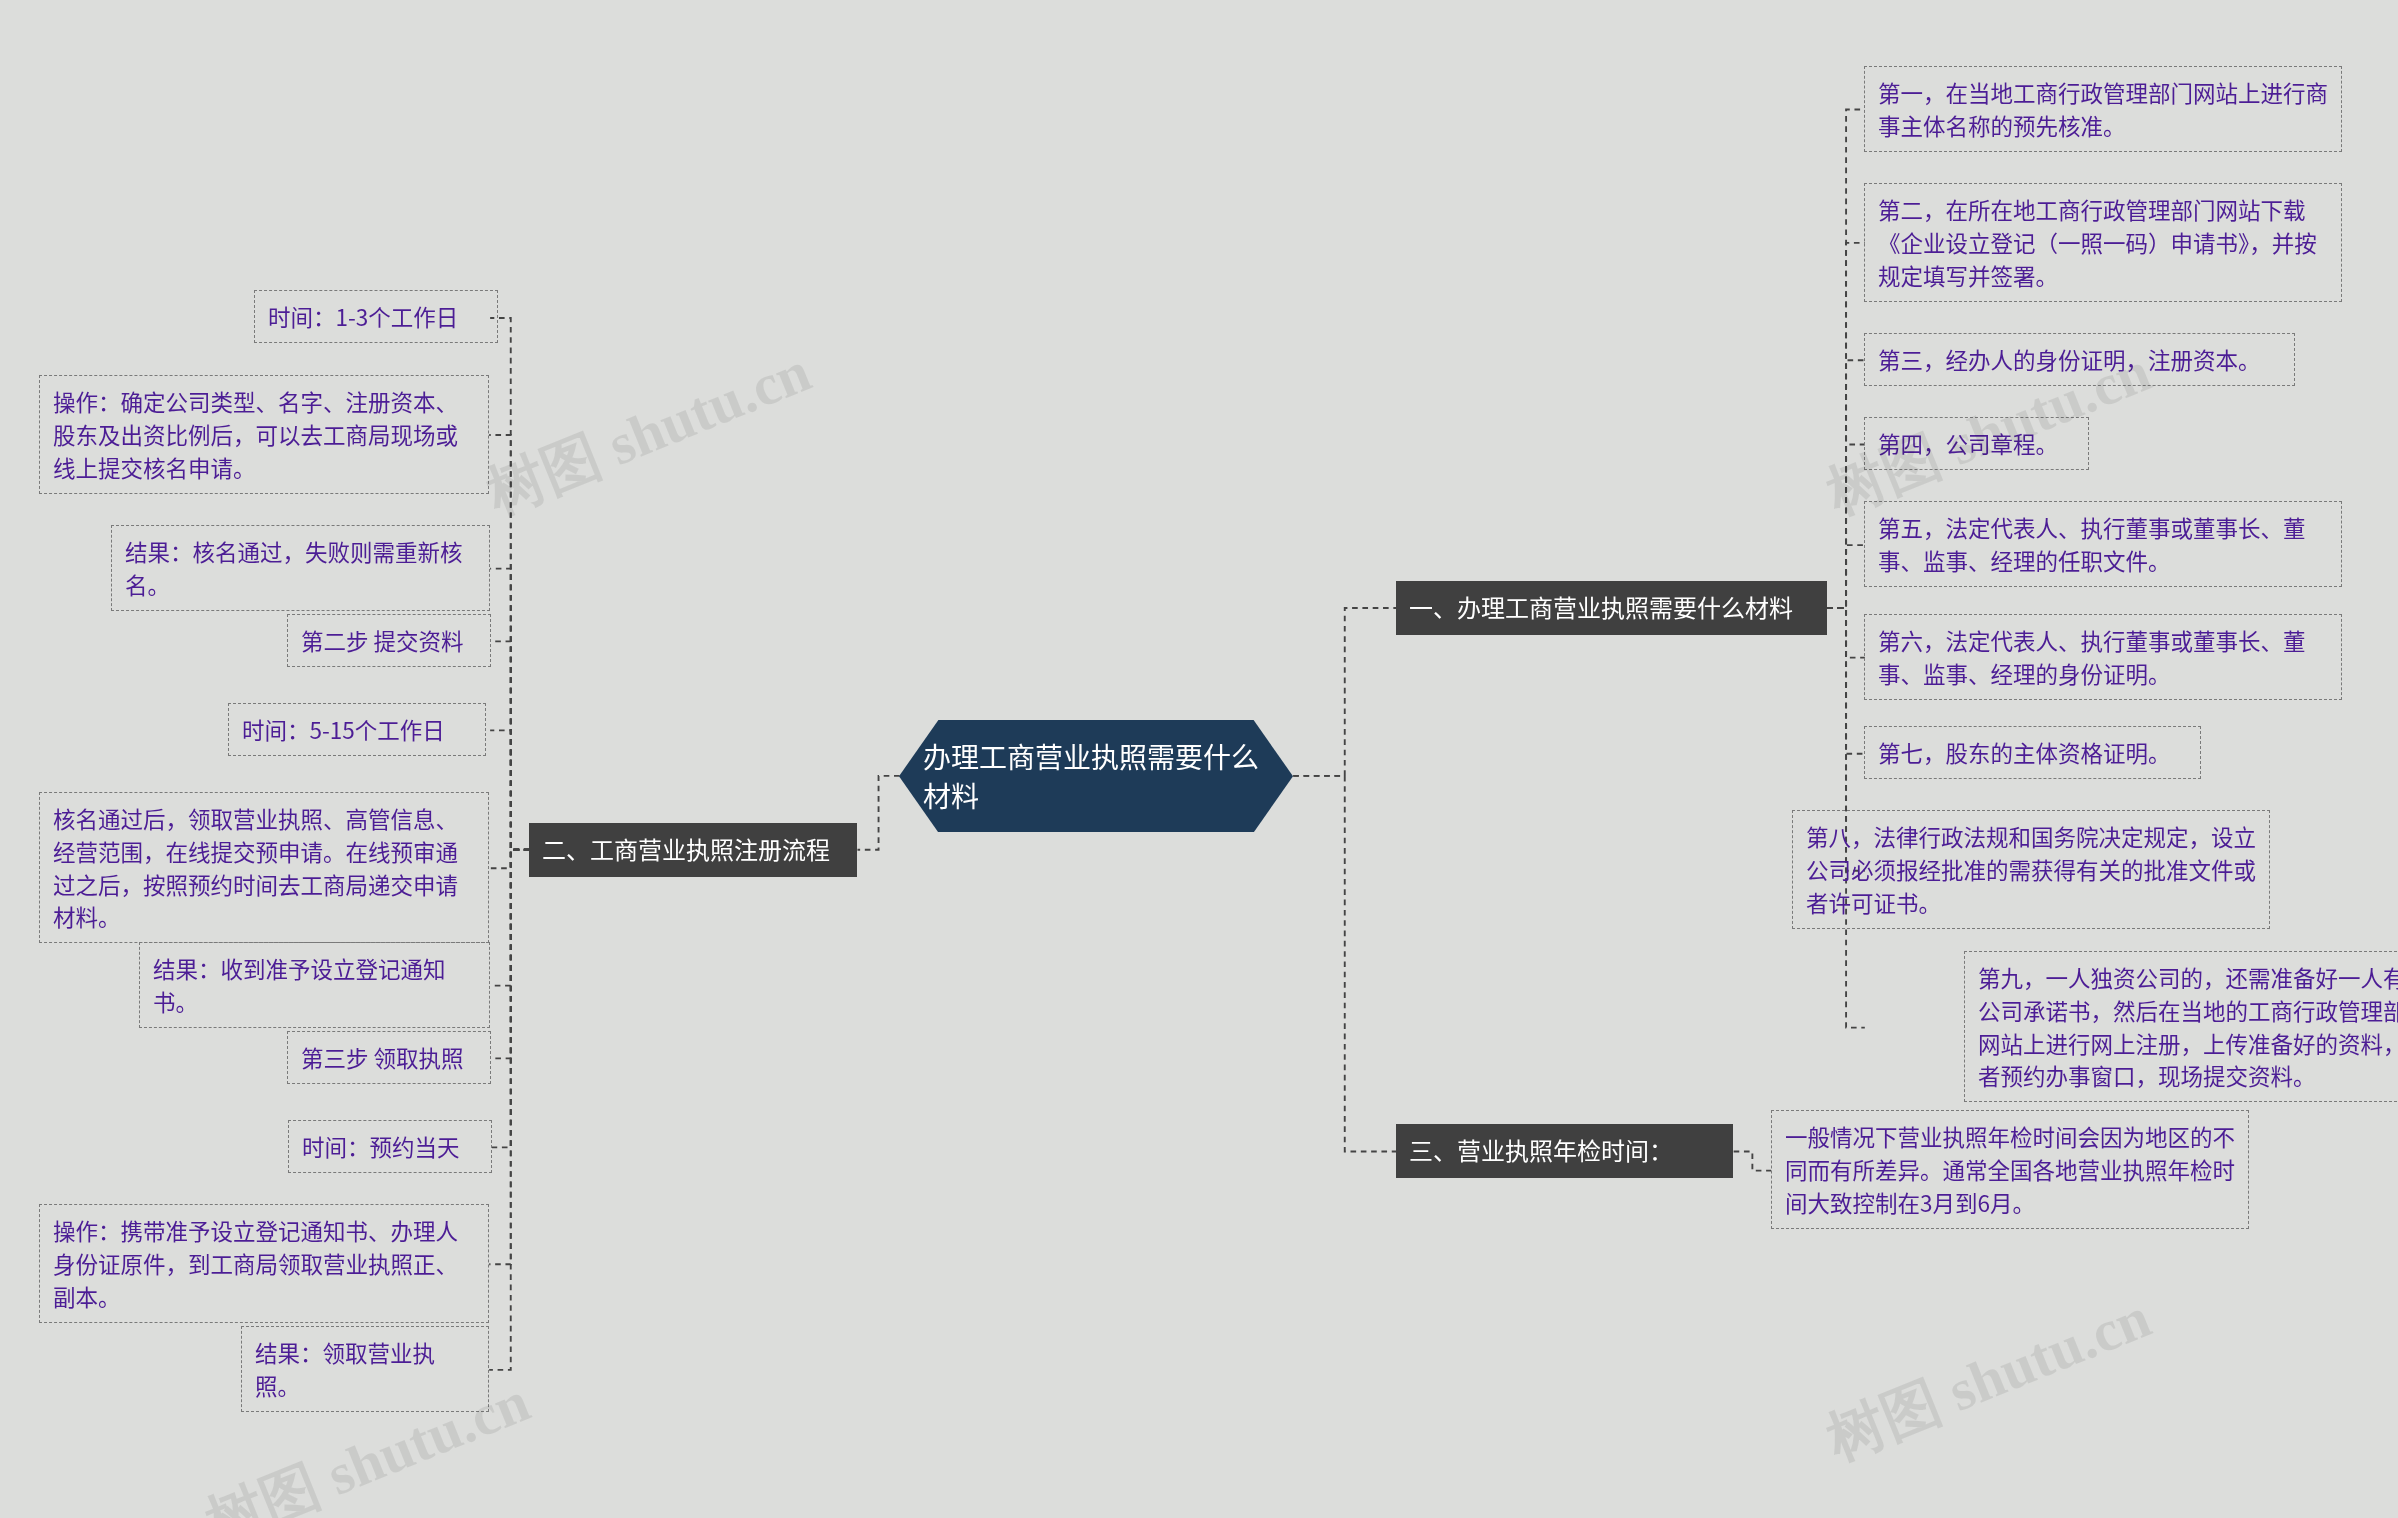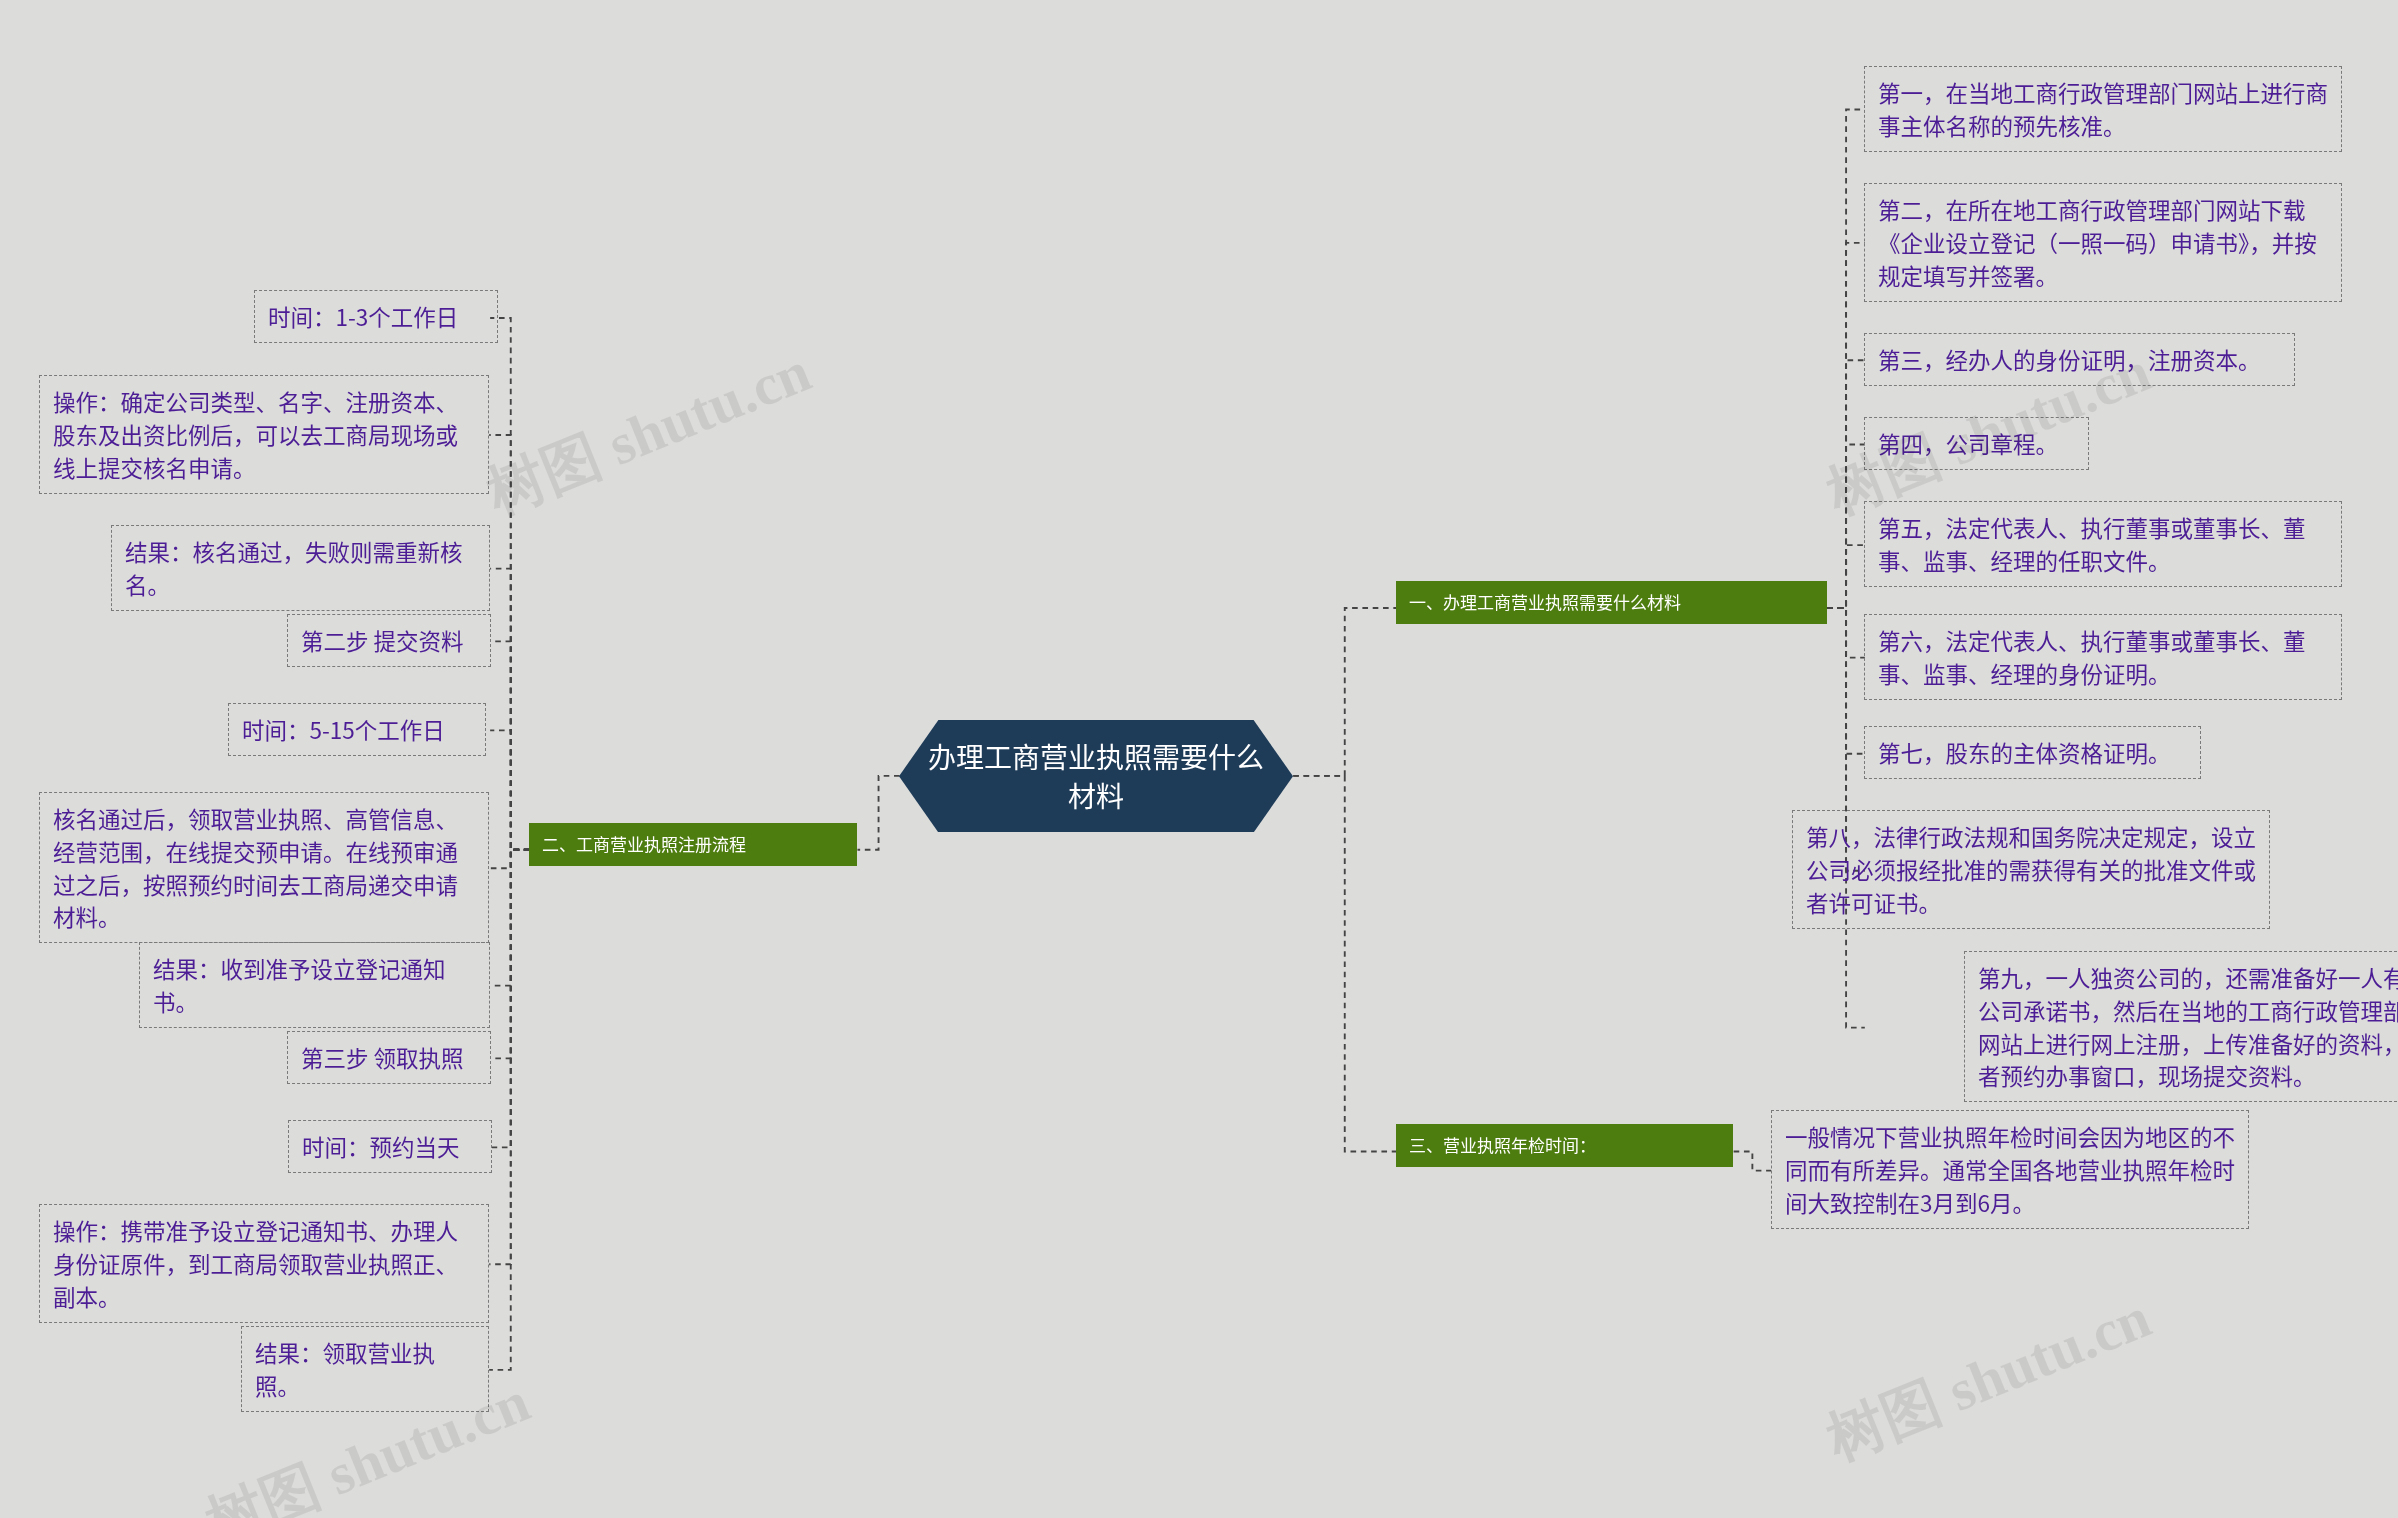--- a/index.html
+++ b/index.html
@@ -1,19 +1,19 @@
 <!DOCTYPE html>
 <html style="font-size:15px"><head>
 <meta charset="utf-8">
 <style>
   html,body{margin:0;padding:0;width:2399px;height:1519px;background:#dcdddb;font-family:"SimSun","Noto Sans CJK SC","PingFang SC",Arial,sans-serif;overflow:hidden}
   svg{position:absolute;left:0;top:0;pointer-events:none}
   .node{position:absolute;box-sizing:border-box;padding:9.4px 13px;font-size:22.5px;line-height:1.45;color:#4c1d95}
-  .center{background:#1e3b58;color:#fff;text-align:center;font-size:28px;line-height:1.4;padding:17px 24px;clip-path:polygon(10% 0,90% 0,100% 50%,90% 100%,10% 100%,0 50%)}
-  .branch{background:#4d7c0f;color:#fff;font-size:17px;line-height:1.45}
+  .center{background:#1e3b58;color:#fff;text-align:left;font-size:28px;line-height:1.4;padding:17px 24px;clip-path:polygon(10% 0,90% 0,100% 50%,90% 100%,10% 100%,0 50%)}
+  .branch{background:#404040;color:#fff;font-size:24px;line-height:1.45}
   .leaf{background:transparent;border:1.9px dashed #7a7a7a}
   .watermark{position:absolute;font-size:58px;color:rgba(0,0,0,.08);font-weight:600;white-space:nowrap;transform:rotate(-22deg);transform-origin:center;user-select:none;pointer-events:none;font-family:"SimSun",serif}
 </style>
 </head>
 <body>
 
 <svg id="connectors" width="2399" height="1519" viewBox="0 0 2560 1621">
     <path d="M 1380 828 L 1435 828 L 1435 648.84375 L 1490 648.84375" fill="none" stroke="#444" stroke-width="2" stroke-dasharray="6,5"></path>
     <path d="M 1380 828 L 1435 828 L 1435 1228.84375 L 1490 1228.84375" fill="none" stroke="#444" stroke-width="2" stroke-dasharray="6,5"></path>
     <path d="M 960 828 L 937.5 828 L 937.5 906.84375 L 915 906.84375" fill="none" stroke="#444" stroke-width="2" stroke-dasharray="6,5"></path>

